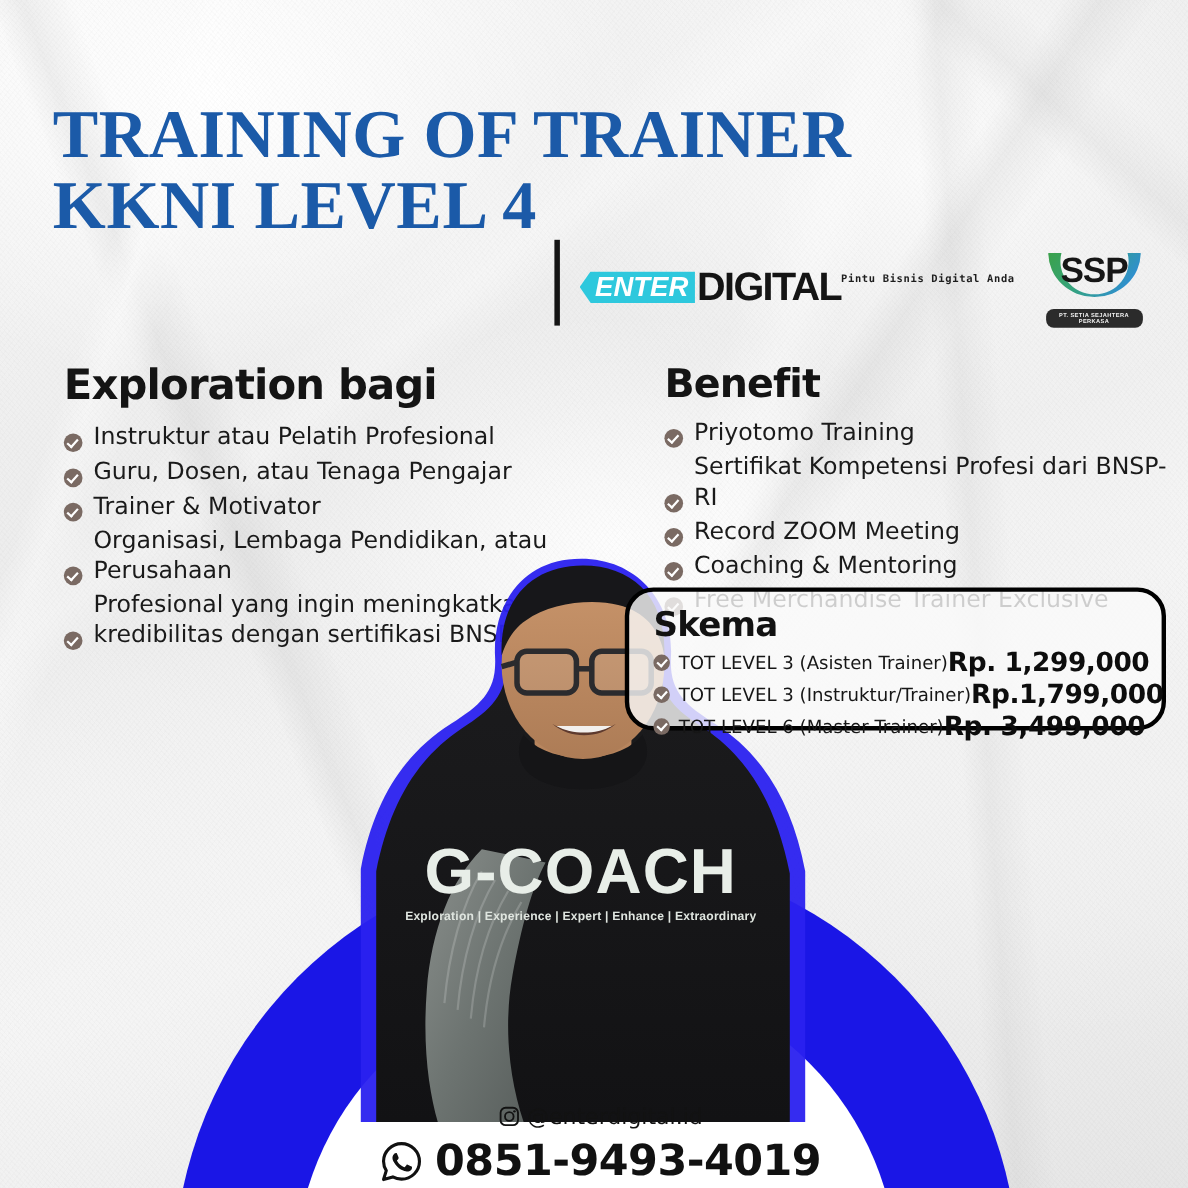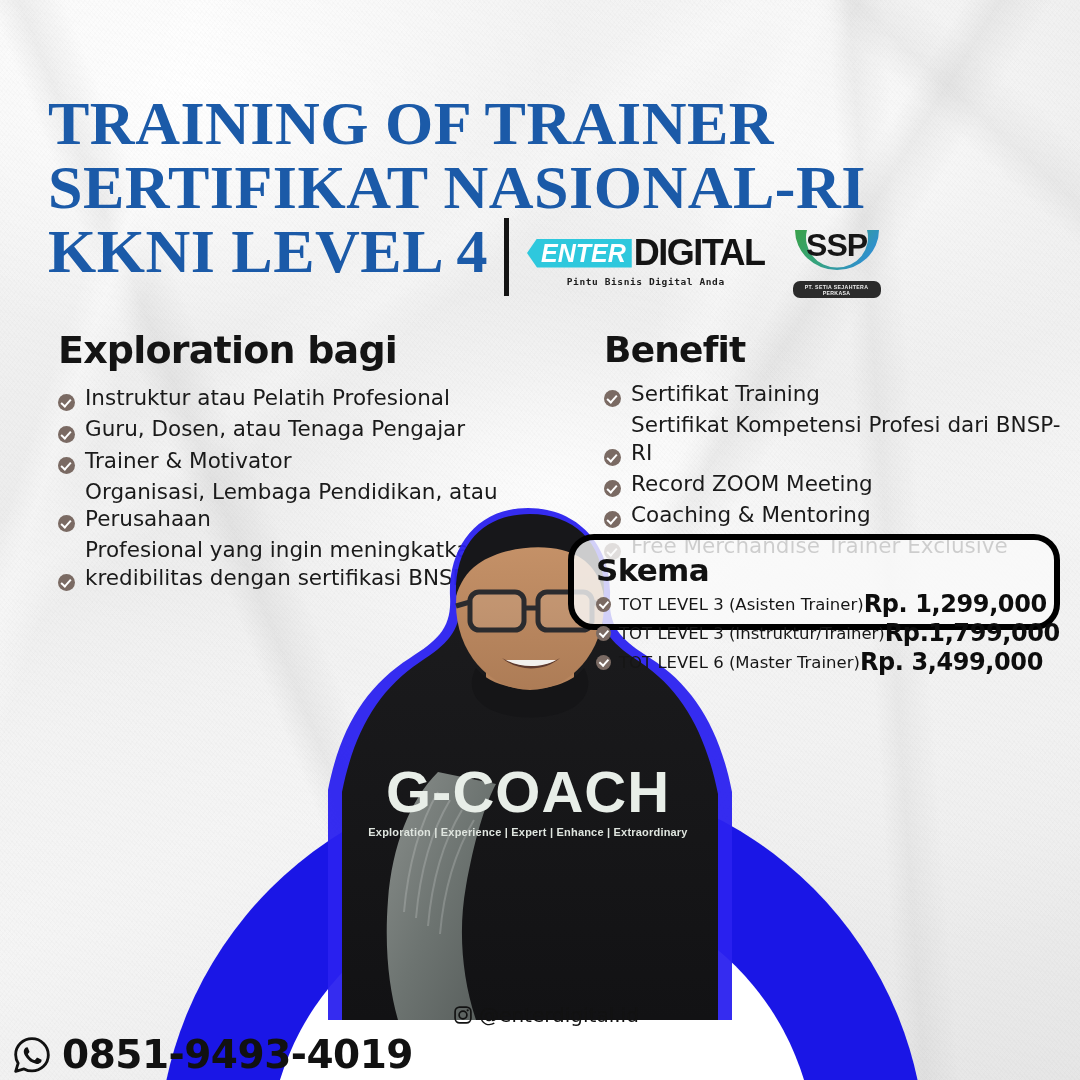--- a/index.html
+++ b/index.html
@@ -75,21 +75,21 @@
     background: #141414;
   }
   .logos {
     position: absolute;
     left: 527px;
     top: 224px;
     display: flex;
     align-items: center;
     gap: 26px;
   }
-  .ed-logo { display: flex; flex-direction: column; align-items: center; }
+  .ed-logo { display: flex; flex-direction: row; }
   .ed-row { display: flex; align-items: center; }
   .ed-enter {
     position: relative;
     background: #2ec8dd;
     color: #ffffff;
     font-family: "Liberation Sans", sans-serif;
     font-weight: bold;
     font-style: italic;
     font-size: 25px;
     letter-spacing: 0px;
@@ -180,23 +180,23 @@
     border-width: 0 2px 2px 0;
     transform: rotate(42deg);
   }
 
   
   .skema {
     position: absolute;
     left: 568px;
     top: 534px;
     width: 492px;
-    height: 96px;
+    height: 130px;
     background: rgba(250,250,250,.80);
-    border: 6px solid #000000;
+    border: 4px solid #000000;
     border-radius: 26px;
     box-sizing: border-box;
     padding: 12px 16px 0 22px;
   }
   .skema h3 {
     margin: 0 0 2px 0;
     font-family: "DejaVu Sans", sans-serif;
     font-weight: bold;
     font-size: 31px;
     color: #121212;
@@ -287,20 +287,21 @@
     display: inline-flex;
     align-items: center;
     gap: 6px;
     font-family: "DejaVu Sans", sans-serif;
     font-size: 20px;
     color: #121212;
   }
   .wa-line {
     display: flex;
     align-items: center;
+    justify-content: center;
     gap: 10px;
     margin-top: 3px;
   }
   .wa-num {
     font-family: "DejaVu Sans", sans-serif;
     font-weight: bold;
     font-size: 39px;
     color: #111111;
     letter-spacing: -.5px;
   }
@@ -309,21 +310,20 @@
 <body>
 
 <div id="poster">
 
   <div class="paper-base"></div>
   <div class="crease"></div>
   <div class="grain"></div>
 
   <div class="headline">
     <span class="l">TRAINING OF TRAINER</span>
-    <span class="l">SERTIFIKAT NASIONAL-RI</span>
     <span class="l">KKNI LEVEL 4</span>
   </div>
 
   <div class="logo-divider"></div>
   <div class="logos">
 
     <div class="ed-logo">
       <div class="ed-row">
         <span class="ed-enter">ENTER</span>
         <span class="ed-digital">DIGITAL</span>
@@ -374,21 +374,21 @@
           <span>Profesional yang ingin meningkatkan kredibilitas dengan sertifikasi BNSP</span>
         </li>
     </ul>
   </div>
 
   <div class="right-col">
     <div class="sec-title">Benefit</div>
     <ul class="checklist">
       <li>
           <span class="chk"></span>
-          <span>Sertifikat Training</span>
+          <span>Priyotomo Training</span>
         </li>
       <li>
           <span class="chk"></span>
           <span>Sertifikat Kompetensi Profesi dari BNSP-RI</span>
         </li>
       <li>
           <span class="chk"></span>
           <span>Record ZOOM Meeting</span>
         </li>
       <li>

